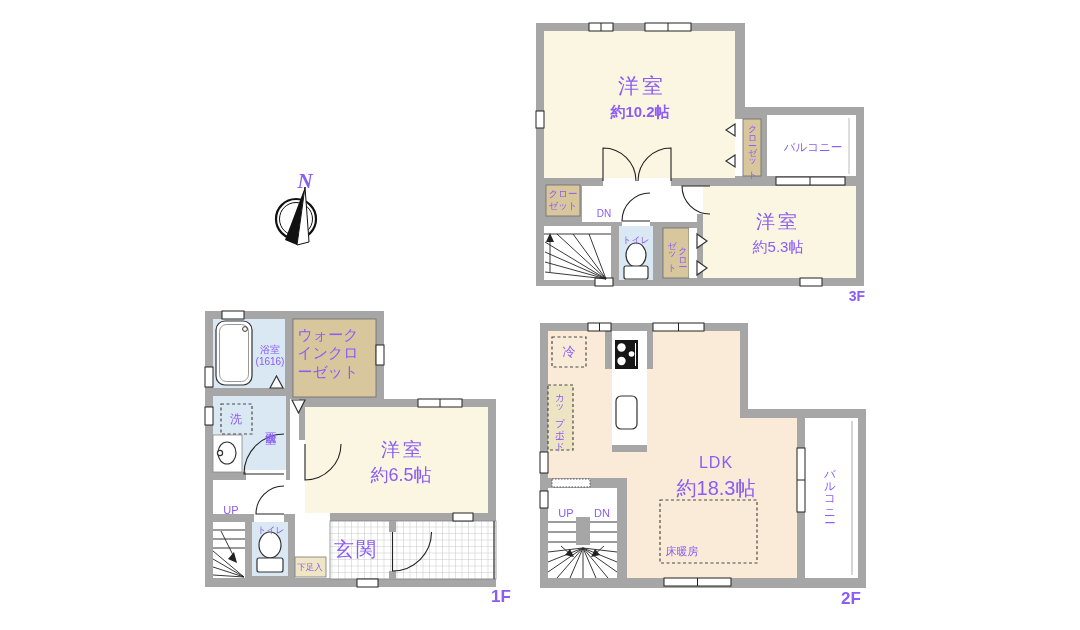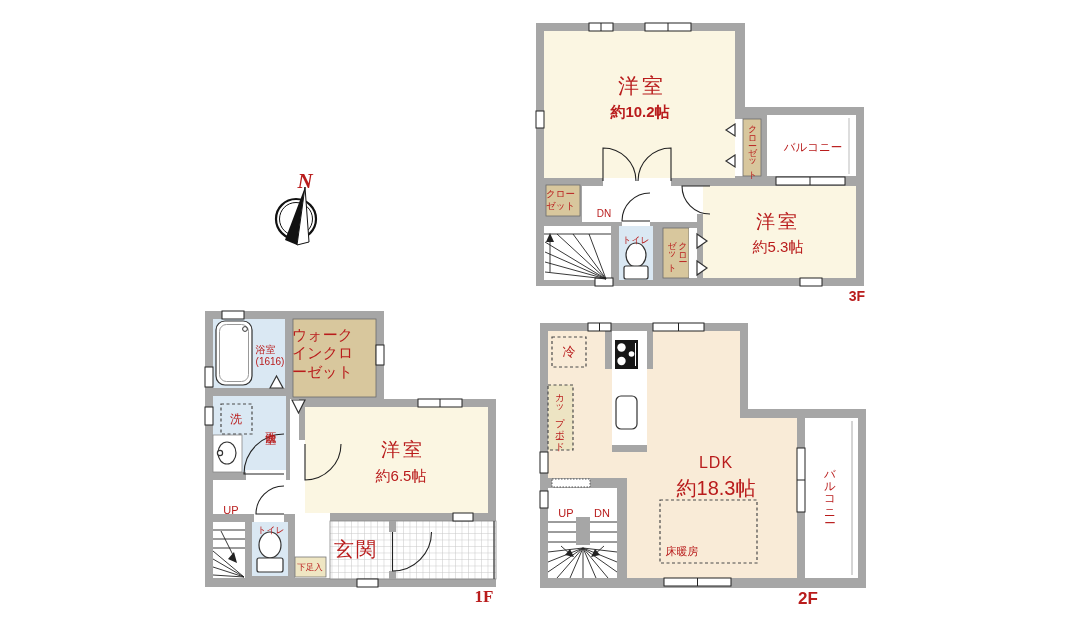--- a/index.html
+++ b/index.html
@@ -12,21 +12,21 @@
   .tan{fill:#D8C79D;stroke:#6b6b6b;stroke-width:0.8;}
   .ptan{fill:#EFE6C3;stroke:#777;stroke-width:0.8;}
   .wet{fill:#DAE8F3;}
   .wht{fill:#ffffff;}
   .win{fill:#ffffff;stroke:#222;stroke-width:1;}
   .sline{stroke:#222;stroke-width:1;}
   .door{fill:none;stroke:#222;stroke-width:1.1;}
   .dash{fill:none;stroke:#4a4a4a;stroke-width:1.2;stroke-dasharray:3,2.5;}
   .fix{fill:#fff;stroke:#333;stroke-width:1.2;}
   .st{stroke:#222;stroke-width:0.9;}
-  .lb{position:absolute;transform:translate(-50%,-50%);color:#b91c1c;
+  .lb{position:absolute;transform:translate(-50%,-50%);color:#8b5cf6;text-align:center;
       line-height:1.22;white-space:pre-line;}
   .v{writing-mode:vertical-rl;letter-spacing:1px;}
   .flab{font-weight:600;}
   .ls{letter-spacing:3px;}
   .north{font-family:"Liberation Serif","DejaVu Serif",serif;font-style:italic;font-weight:600;}
 </style>
 </head>
 <body>
 
 <div id="stage">
@@ -265,28 +265,28 @@
 <div class="lb flab" style="left:857px;top:297px;font-size:14px;">3F</div>
 
 <div class="lb" style="left:569px;top:352px;font-size:13px;">冷</div>
 <div class="lb v" style="left:560px;top:417px;font-size:9.5px;">カップボード</div>
 <div class="lb" style="left:716px;top:463px;font-size:16px;letter-spacing:1px;">LDK</div>
 <div class="lb" style="left:716px;top:488px;font-size:20px;">約18.3帖</div>
 <div class="lb" style="left:682px;top:552px;font-size:11px;">床暖房</div>
 <div class="lb" style="left:566px;top:514px;font-size:11px;">UP</div>
 <div class="lb" style="left:602px;top:514px;font-size:11px;">DN</div>
 <div class="lb v" style="left:830px;top:489px;font-size:11.5px;">バルコニー</div>
-<div class="lb flab" style="left:808px;top:599px;font-size:17px;">2F</div>
+<div class="lb flab" style="left:851px;top:599px;font-size:17px;">2F</div>
 
 <div class="lb" style="left:270px;top:356px;font-size:10px;">浴室
 (1616)</div>
 <div class="lb" style="left:328px;top:353px;font-size:15px;width:72px;">ウォークインクローゼット</div>
 <div class="lb" style="left:236px;top:419px;font-size:12px;">洗</div>
 <div class="lb v" style="left:270px;top:424px;font-size:11px;">洗面室</div>
 <div class="lb ls" style="left:403px;top:450px;font-size:19px;">洋室</div>
-<div class="lb" style="left:401px;top:476px;font-size:15px;">約6.5帖</div>
+<div class="lb" style="left:401px;top:476px;font-size:18px;">約6.5帖</div>
 <div class="lb" style="left:231px;top:511px;font-size:11px;">UP</div>
 <div class="lb" style="left:271px;top:530px;font-size:9px;">トイレ</div>
 <div class="lb" style="left:310px;top:567px;font-size:8.5px;">下足入</div>
 <div class="lb" style="left:356px;top:549px;font-size:20px;letter-spacing:2px;">玄関</div>
-<div class="lb flab" style="left:484px;top:597px;font-size:17px;font-family:Liberation Serif, serif;">1F</div>
+<div class="lb flab" style="left:501px;top:597px;font-size:17px;">1F</div>
 
 </div>
 
 </body></html>

